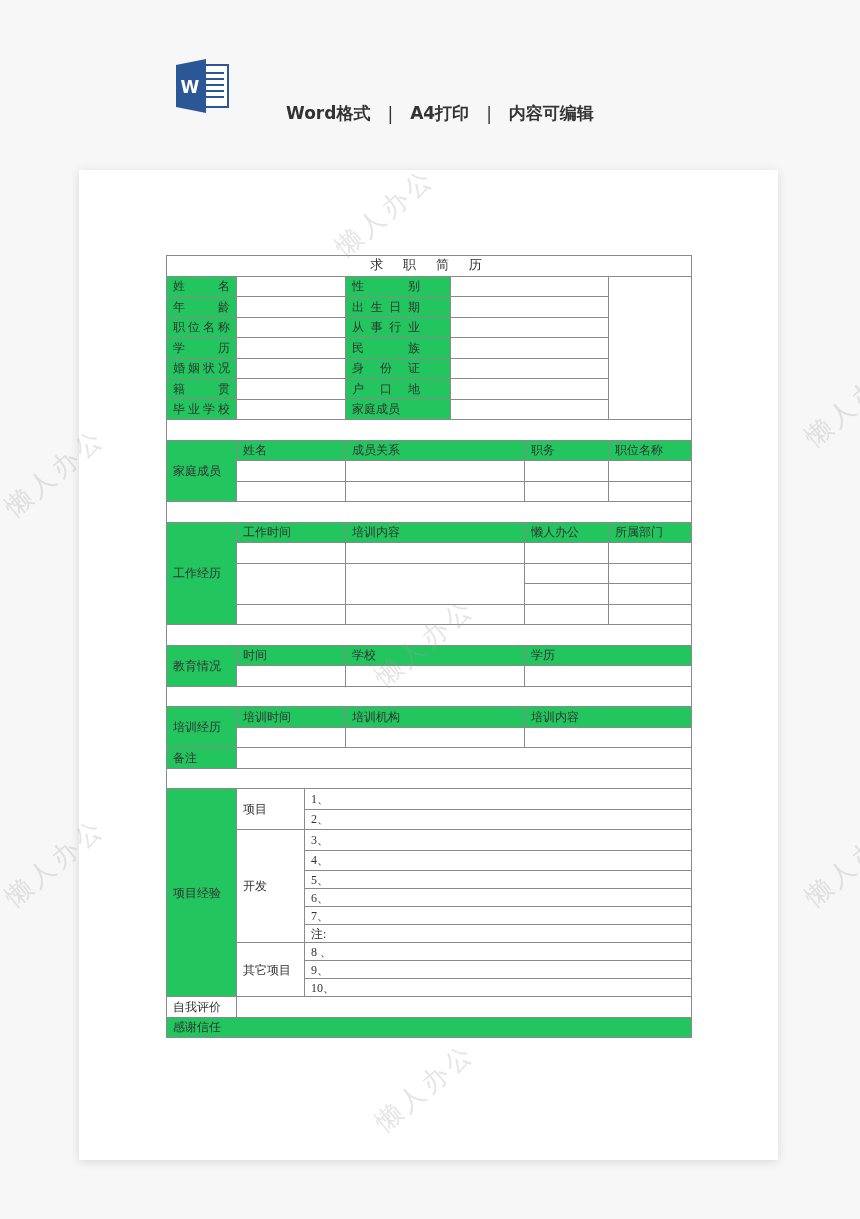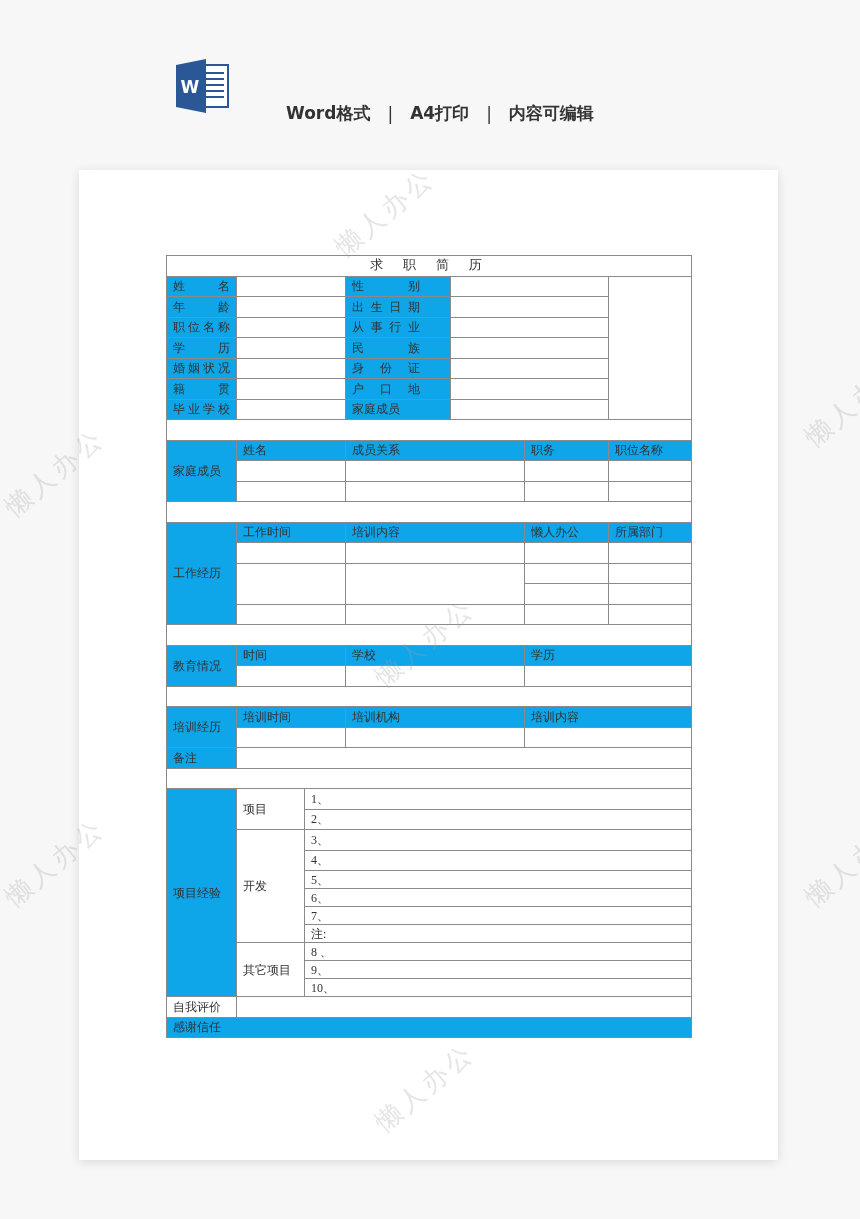--- a/index.html
+++ b/index.html
@@ -42,21 +42,21 @@
     }
     table.resume {
       position: absolute; left: 166px; top: 255px; width: 525px;
       border-collapse: collapse; table-layout: fixed;
       font-size: 12px; color: #333;
     }
     table.resume td {
       border: 1px solid #8a8a8a; height: 20.5px; padding: 0 6px;
       vertical-align: middle; line-height: 14px; white-space: nowrap; overflow: hidden;
     }
-    td.g { background: #0ea5e9; }
+    td.g { background: #22c55e; }
     td.c { text-align: left; }
     td.spread { text-align: justify; text-align-last: justify; }
     td.title-cell { text-align: center; font-size: 13px; letter-spacing: 6px; height: 22px; font-family: Liberation Mono, monospace; }
     td.blank { height: 21px; }
   </style>
 </head>
 <body>
 
 <div class="header">
   <svg class="word-icon" viewBox="0 0 54 54">

